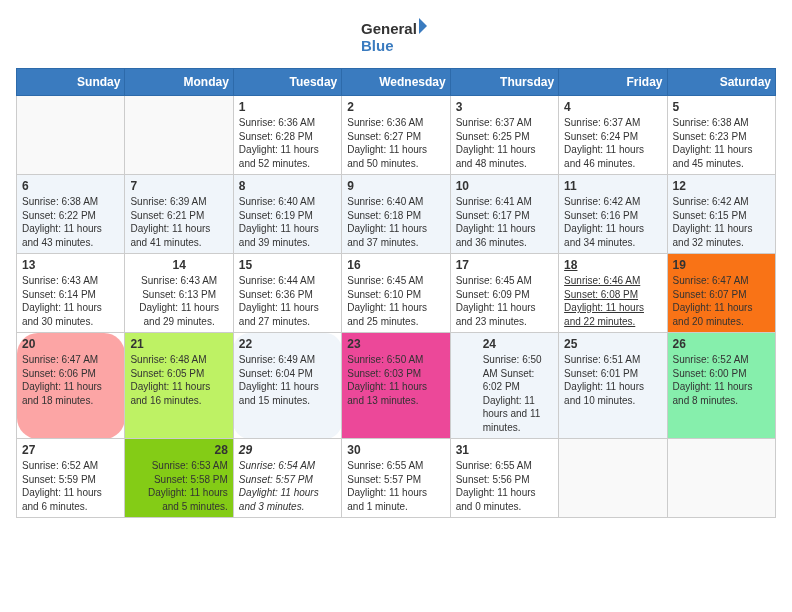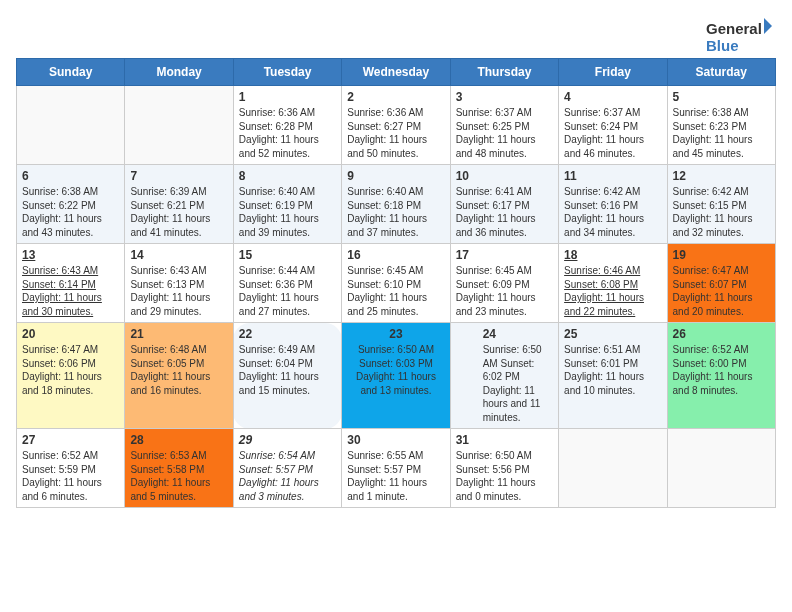--- a/index.html
+++ b/index.html
@@ -8,22 +8,23 @@
       background: #fff;
       width: 792px;
       min-height: 612px;
     }
     .page {
       width: 792px;
       padding: 16px 16px 10px 16px;
     }
     .header {
       display: flex;
-      justify-content: flex-end;
+      justify-content: center;
       align-items: flex-start;
+      margin-bottom: 10px;
     }
     .logo {
       display: flex;
       align-items: center;
       gap: 4px;
     }
     .title-block {
       text-align: right;
     }
     .month-title {
@@ -39,21 +40,21 @@
       width: 100%;
       border-collapse: collapse;
       border: 1px solid #ccc;
     }
     .calendar th {
       background: #3a7bbf;
       color: #fff;
       font-size: 12px;
       font-weight: bold;
       padding: 6px 4px;
-      text-align: center;
+      text-align: right;
       border: 1px solid #2d6aaa;
     }
     .calendar td {
       vertical-align: top;
       border: 1px solid #ccc;
       padding: 4px 5px;
       font-size: 10px;
       color: #333;
       width: 108px;
       min-height: 80px;
@@ -183,27 +184,27 @@
 Daylight: 11 hours and 34 minutes.</div>
           </td>
           <td style="background: rgb(240, 245, 250);">
             <span class="day-number">12</span>
             <div class="day-info">Sunrise: 6:42 AM
 Sunset: 6:15 PM
 Daylight: 11 hours and 32 minutes.</div>
           </td>
         </tr>
         <tr>
-          <td style="background: rgb(255, 255, 255); text-decoration: underline;">
+          <td style="background: rgb(255, 255, 255);">
             <span class="day-number">13</span>
             <div class="day-info">Sunrise: 6:43 AM
 Sunset: 6:14 PM
 Daylight: 11 hours and 30 minutes.</div>
           </td>
-          <td style="background: rgb(255, 255, 255);">
+          <td style="background: rgb(255, 255, 255); text-align: center;">
             <span class="day-number">14</span>
             <div class="day-info">Sunrise: 6:43 AM
 Sunset: 6:13 PM
 Daylight: 11 hours and 29 minutes.</div>
           </td>
           <td style="background: rgb(255, 255, 255);">
             <span class="day-number">15</span>
             <div class="day-info">Sunrise: 6:44 AM
 Sunset: 6:36 PM
 Daylight: 11 hours and 27 minutes.</div>
@@ -227,39 +228,39 @@
 Daylight: 11 hours and 22 minutes.</div>
           </td>
           <td style="background: #f97316;">
             <span class="day-number">19</span>
             <div class="day-info">Sunrise: 6:47 AM
 Sunset: 6:07 PM
 Daylight: 11 hours and 20 minutes.</div>
           </td>
         </tr>
         <tr>
-          <td style="background: #fef9c3;">
+          <td style="background: #fca5a5; border-radius: 21px;">
             <span class="day-number">20</span>
             <div class="day-info">Sunrise: 6:47 AM
 Sunset: 6:06 PM
 Daylight: 11 hours and 18 minutes.</div>
           </td>
-          <td style="background: #fdba74; margin-left: 25px;">
+          <td style="background: #bef264; margin-left: 25px;">
             <span class="day-number">21</span>
             <div class="day-info">Sunrise: 6:48 AM
 Sunset: 6:05 PM
 Daylight: 11 hours and 16 minutes.</div>
           </td>
           <td style="background: rgb(240, 245, 250); border-radius: 17px;">
             <span class="day-number">22</span>
             <div class="day-info">Sunrise: 6:49 AM
 Sunset: 6:04 PM
 Daylight: 11 hours and 15 minutes.</div>
           </td>
-          <td style="background: #0ea5e9; text-align: center;">
+          <td style="background: #ec4899;">
             <span class="day-number">23</span>
             <div class="day-info">Sunrise: 6:50 AM
 Sunset: 6:03 PM
 Daylight: 11 hours and 13 minutes.</div>
           </td>
           <td style="background: rgb(240, 245, 250); padding-left: 32px;">
             <span class="day-number">24</span>
             <div class="day-info">Sunrise: 6:50 AM
 Sunset: 6:02 PM
 Daylight: 11 hours and 11 minutes.</div>
@@ -277,41 +278,41 @@
 Daylight: 11 hours and 8 minutes.</div>
           </td>
         </tr>
         <tr>
           <td style="background: rgb(255, 255, 255);">
             <span class="day-number">27</span>
             <div class="day-info">Sunrise: 6:52 AM
 Sunset: 5:59 PM
 Daylight: 11 hours and 6 minutes.</div>
           </td>
-          <td style="background: #f97316;">
+          <td style="background: #84cc16; text-align: right;">
             <span class="day-number">28</span>
             <div class="day-info">Sunrise: 6:53 AM
 Sunset: 5:58 PM
 Daylight: 11 hours and 5 minutes.</div>
           </td>
           <td style="background: rgb(255, 255, 255); font-style: italic;">
             <span class="day-number">29</span>
             <div class="day-info">Sunrise: 6:54 AM
 Sunset: 5:57 PM
 Daylight: 11 hours and 3 minutes.</div>
           </td>
           <td style="background: rgb(255, 255, 255);">
             <span class="day-number">30</span>
             <div class="day-info">Sunrise: 6:55 AM
 Sunset: 5:57 PM
 Daylight: 11 hours and 1 minute.</div>
           </td>
           <td style="background: rgb(255, 255, 255);">
             <span class="day-number">31</span>
-            <div class="day-info">Sunrise: 6:50 AM
+            <div class="day-info">Sunrise: 6:55 AM
 Sunset: 5:56 PM
 Daylight: 11 hours and 0 minutes.</div>
           </td>
           <td class="empty-cell"></td>
           <td class="empty-cell"></td>
         </tr>
       </tbody>
   </table>
 </div>
 

